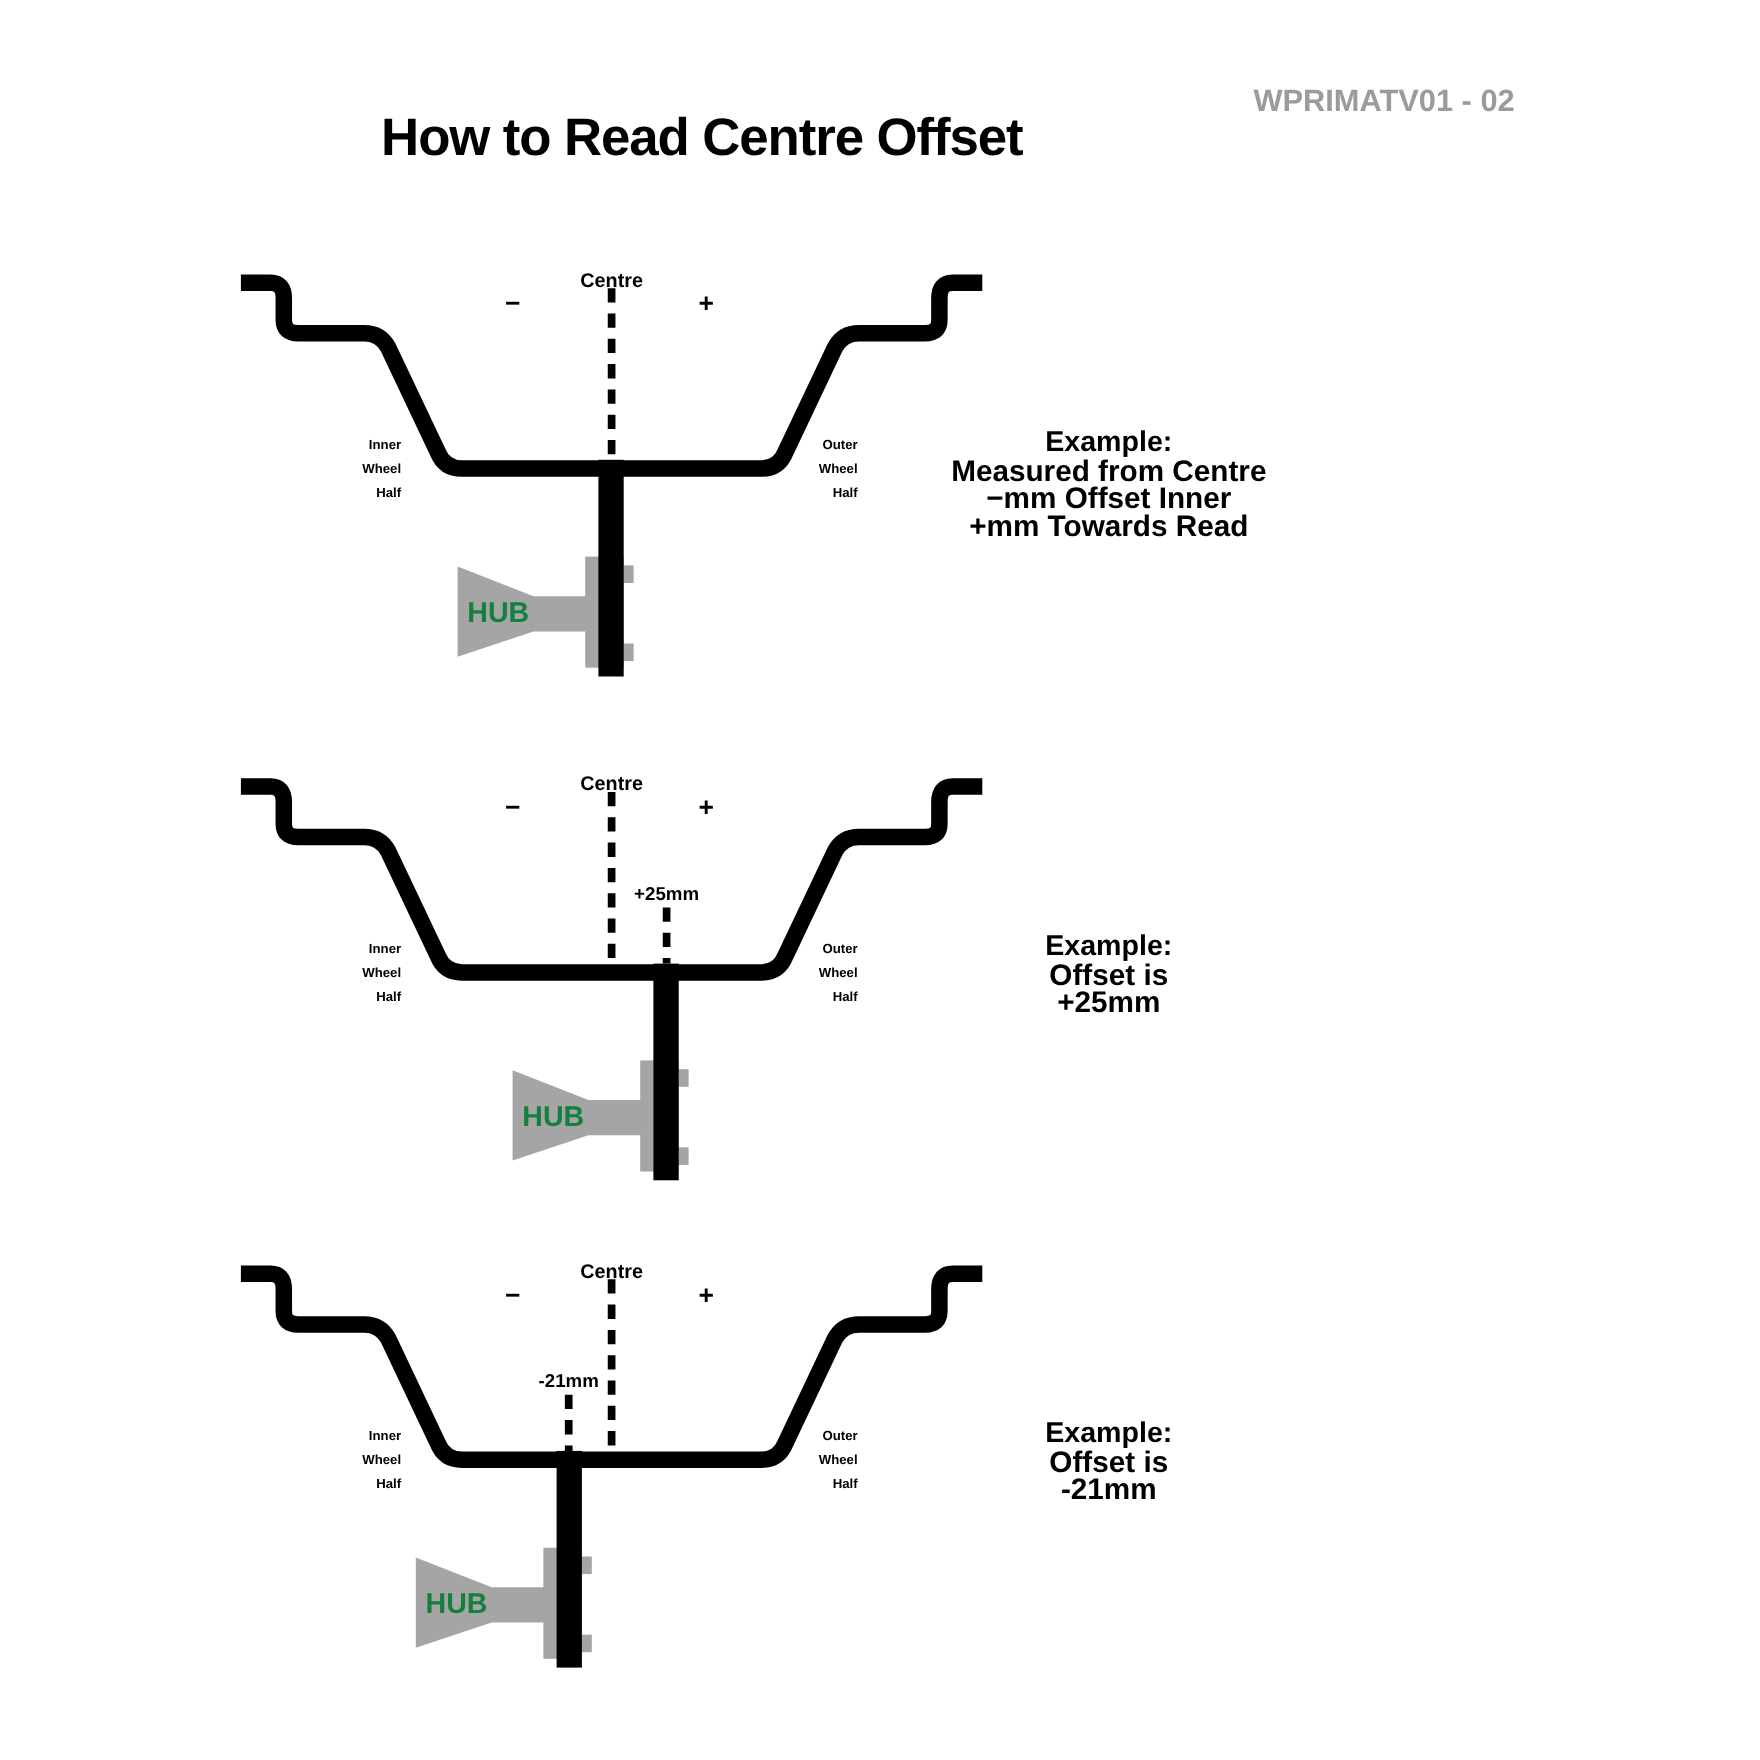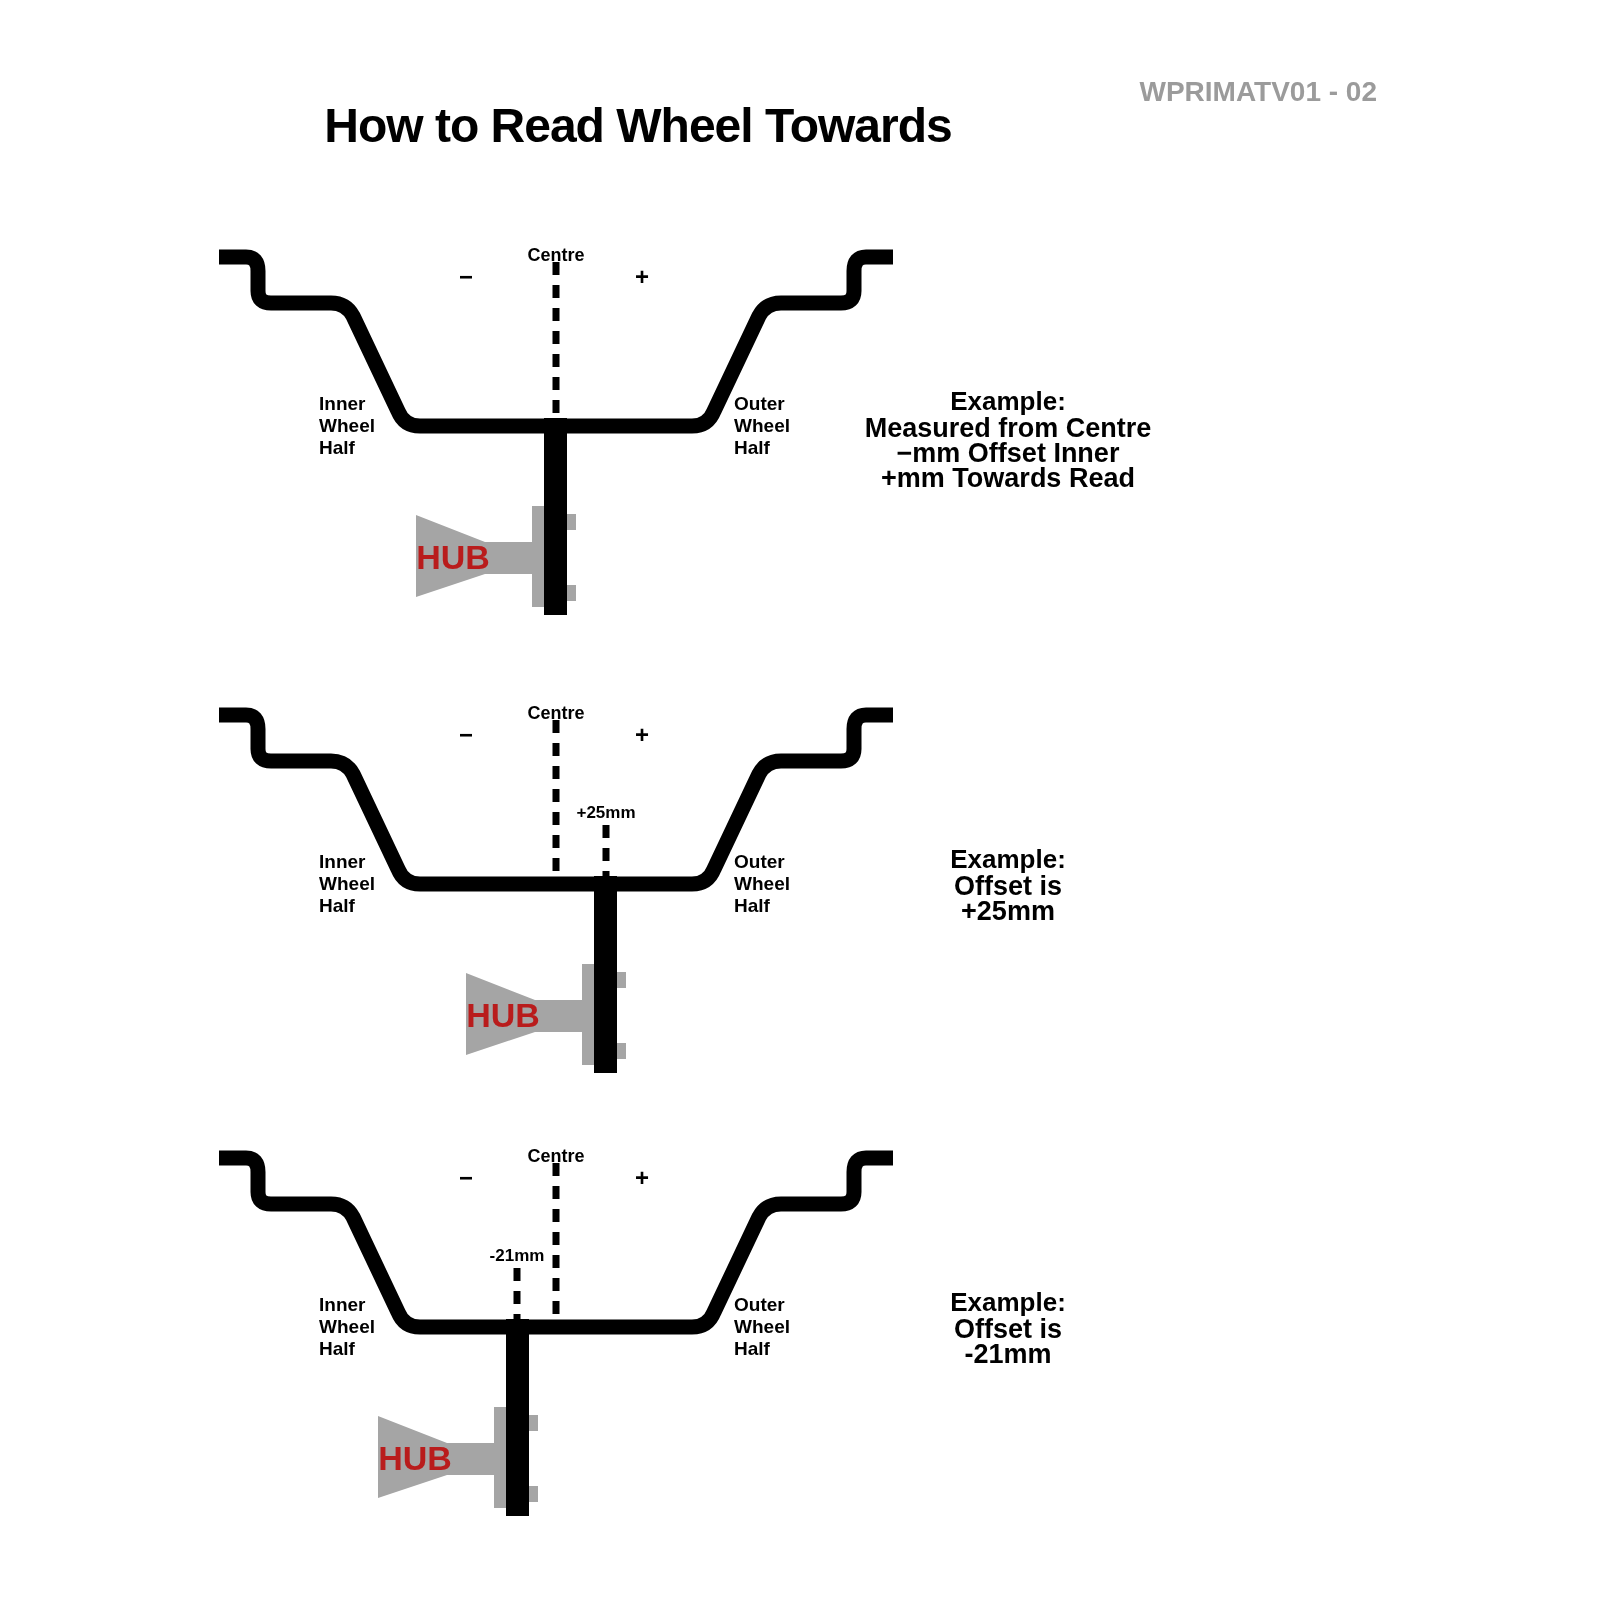--- a/index.html
+++ b/index.html
@@ -24,39 +24,39 @@
     white-space:nowrap;
   }
   .diagram { position:absolute; left:0; width:1600px; height:395px; }
   .diagram svg { position:absolute; left:0; top:0; }
   .lbl {
     position:absolute; transform:translate(-50%,-50%);
     font-weight:bold; white-space:nowrap;
   }
   .centre-lbl { font-size:18px; }
   .sign { font-size:24px; }
-  .side-lbl { font-size:19px; line-height:22px; text-align:left; }
+  .side-lbl { font-size:12px; line-height:22px; text-align:right; }
   .offset-lbl { font-size:17px; }
   .hub-lbl {
     position:absolute; transform:translate(-50%,-50%);
-    color:#b91c1c; font-size:34px; font-weight:bold; z-index:2;
+    color:#15803d; font-size:26px; font-weight:bold; z-index:2;
     white-space:nowrap;
   }
   .example {
     position:absolute; left:1008px; top:151px;
     transform:translateX(-50%);
     text-align:center; white-space:nowrap;
   }
   .ex-heading { font-size:26px; line-height:30px; font-weight:bold; }
   .ex-line { font-size:27px; line-height:25px; font-weight:bold; }
 </style>
 </head>
 <body>
 
-<div class="title">How to Read Wheel Towards</div>
+<div class="title">How to Read Centre Offset</div>
 <div class="doc-code">WPRIMATV01 - 02</div>
 
 <section class="diagram" style="top:235px">
   <svg width="960" height="395" viewBox="0 0 960 395">
     <path d="M 219 22 H 246 Q 258 22 258 36 V 56 Q 258 68 271 68 H 331 Q 346 68 353 81 L 398 176 Q 404 191 420 191 H 692 Q 708 191 714 176 L 759 81 Q 766 68 781 68 H 841 Q 854 68 854 56 V 36 Q 854 22 866 22 H 893" fill="none" stroke="#000" stroke-width="15"></path>
     <line x1="556" y1="27" x2="556" y2="183" stroke="#000" stroke-width="7" stroke-dasharray="13 10"></line>
     <g>
       <polygon points="416,280 485,307 535,307 535,339 485,339 416,362" fill="#a5a5a5"></polygon>
       <rect x="532" y="271" width="35" height="101" fill="#a5a5a5"></rect>
       <rect x="562" y="279" width="14" height="16" fill="#a5a5a5"></rect>

